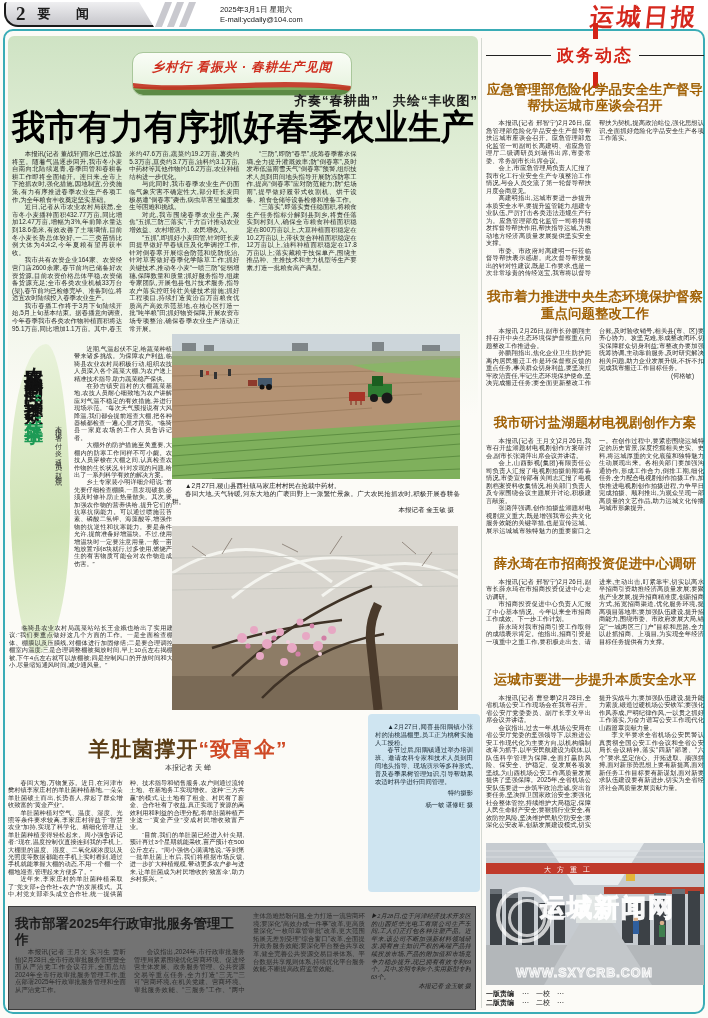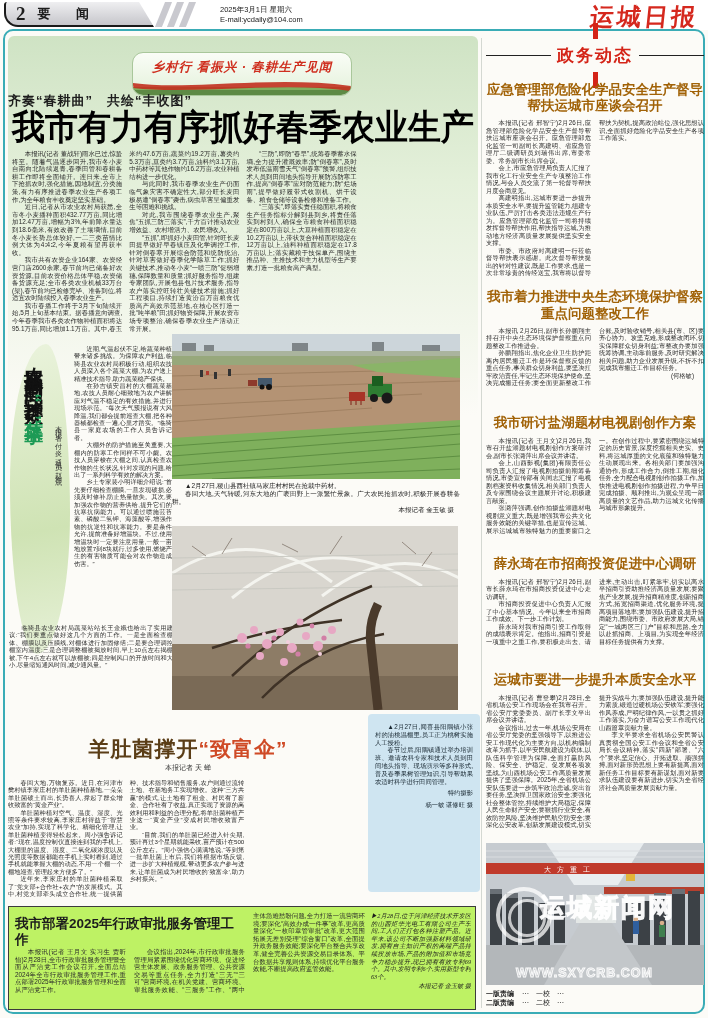--- a/index.html
+++ b/index.html
@@ -29,21 +29,21 @@
 
   
   #main-col { position:absolute; left:8px; top:34px; width:472px; height:980px; }
   .green-panel { left:0; top:2px; width:470px; height:486px;
     background:linear-gradient(180deg,#cfe3c4 0%,#e4f0da 30%,rgba(250,252,246,0) 78%); border-radius:6px; }
   .banner { left:124px; top:18px; width:220px; height:44px; border:1px solid #a9c79b; border-radius:11px;
     background:linear-gradient(180deg,#fafdf7,#e3f1da); overflow:hidden; }
   .banner-text { position:absolute; left:0; top:6px; width:100%; text-align:center; font-size:12.5px;
     font-weight:900; font-style:italic; color:#cf2f1f; letter-spacing:1px; }
   .banner-art { position:absolute; left:0; bottom:0; width:100%; height:20px; }
-  .kicker { left:0; top:58px; width:470px; text-align:left; font-size:13px; font-weight:800; letter-spacing:1px; }
+  .kicker { left:0; top:58px; width:470px; text-align:right; font-size:13px; font-weight:800; letter-spacing:1px; }
   .lead-headline { left:0; top:71px; width:470px; text-align:center; font-size:33px; font-weight:900;
     transform:scaleY(1.06); letter-spacing:0px; color:#000; }
   .news { font-size:6.4px; line-height:7.6px; text-align:justify; color:#2a2a2a; overflow:hidden; column-fill:auto; }
   .news p { text-indent:2em; }
   .lead-body { left:4px; top:116px; width:462px; height:184px; column-count:4; column-gap:7px; }
 
   
   .leaf { left:2px; top:310px; width:60px; height:310px;
     background:linear-gradient(170deg,#eaf3dc 0%,#cfe3b4 60%,#e7f1d8 100%);
     border-radius:60% 40% 55% 45% / 45% 55% 45% 55%; }
@@ -62,21 +62,21 @@
   .bluebox { left:360px; top:680px; width:112px; height:178px; background:#cfe5f1; border-radius:4px;
     padding:9px 7px; font-size:6.3px; line-height:7.8px; text-align:justify; color:#15242e; }
   .bluebox p { text-indent:2em; }
   .bluebox .credit { text-indent:0; text-align:right; margin-top:4px; }
 
   .morel-head { left:0; top:701px; width:360px; text-align:center; font-size:21px; font-weight:900; color:#5a3d16; letter-spacing:1px; }
   .morel-acc { color:#cf4a26; }
   .morel-byline { left:0; top:729px; width:360px; text-align:center; font-size:7px; color:#333; }
   .morel-body { left:0; top:745px; width:358px; height:124px; column-count:3; column-gap:7px; font-size:6.2px; line-height:7.4px; }
 
-  .approval-box { left:0; top:872px; width:468px; height:104px; border:1px solid #3c3c3c; background:#bef264; }
+  .approval-box { left:0; top:872px; width:468px; height:104px; border:1px solid #3c3c3c; background:#737373; }
   .ap-head { position:absolute; left:6px; top:9px; width:232px; font-size:13.5px; font-weight:900; line-height:1.15; }
   .ap-body { position:absolute; left:6px; top:41px; width:230px; height:58px; column-count:2; column-gap:8px; }
   .ap-col3 { position:absolute; left:244px; top:5px; width:112px; height:94px; }
   .ap-col3 p { text-indent:0; }
   .ap-caption { position:absolute; left:362px; top:5px; width:100px; height:94px; font-size:6.2px; line-height:7.6px;
     font-style:italic; font-family:"Liberation Serif",serif; text-align:justify; overflow:hidden; }
   .ap-caption .credit { text-align:right; margin-top:2px; }
 
   
   #gov-col { position:absolute; left:486px; top:40px; width:218px; }

